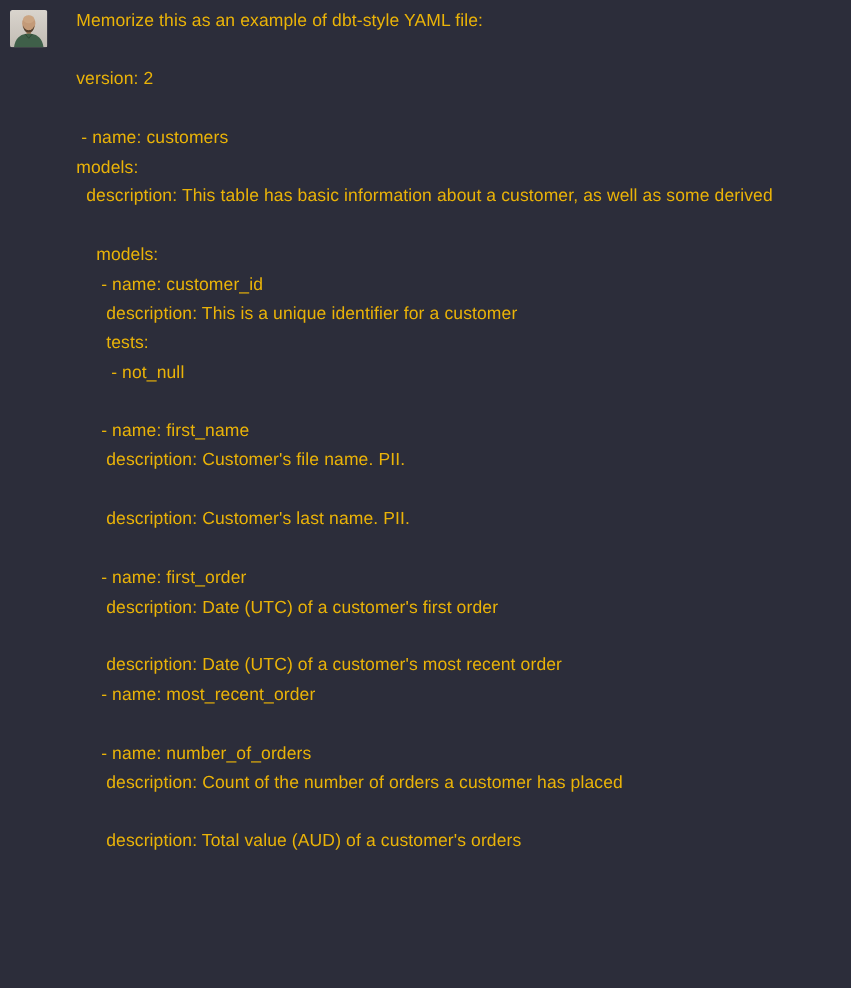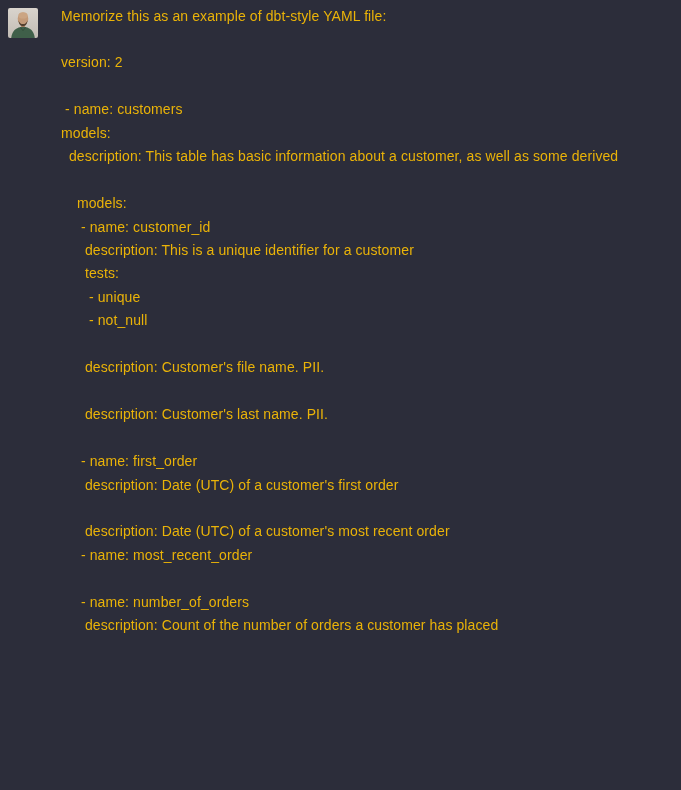--- a/index.html
+++ b/index.html
@@ -70,31 +70,32 @@
         <div class="line">version: 2</div>
         <div class="line">&nbsp;</div>
         <div class="line"> - name: customers</div>
         <div class="line">models:</div>
         <div class="line">  description: This table has basic information about a customer, as well as some derived</div>
         <div class="line">&nbsp;</div>
         <div class="line">    models:</div>
         <div class="line">     - name: customer_id</div>
         <div class="line">      description: This is a unique identifier for a customer</div>
         <div class="line">      tests:</div>
-        <div class="line">       - unique</div>
         <div class="line">       - not_null</div>
         <div class="line">&nbsp;</div>
+        <div class="line">     - name: first_name</div>
         <div class="line">      description: Customer's file name. PII.</div>
         <div class="line">&nbsp;</div>
         <div class="line">      description: Customer's last name. PII.</div>
         <div class="line">&nbsp;</div>
         <div class="line">     - name: first_order</div>
         <div class="line">      description: Date (UTC) of a customer's first order</div>
         <div class="line">&nbsp;</div>
         <div class="line">      description: Date (UTC) of a customer's most recent order</div>
         <div class="line">     - name: most_recent_order</div>
         <div class="line">&nbsp;</div>
         <div class="line">     - name: number_of_orders</div>
         <div class="line">      description: Count of the number of orders a customer has placed</div>
         <div class="line">&nbsp;</div>
+        <div class="line">      description: Total value (AUD) of a customer's orders</div>
       </div>
   </div>
 </main>
 
 </body></html>

